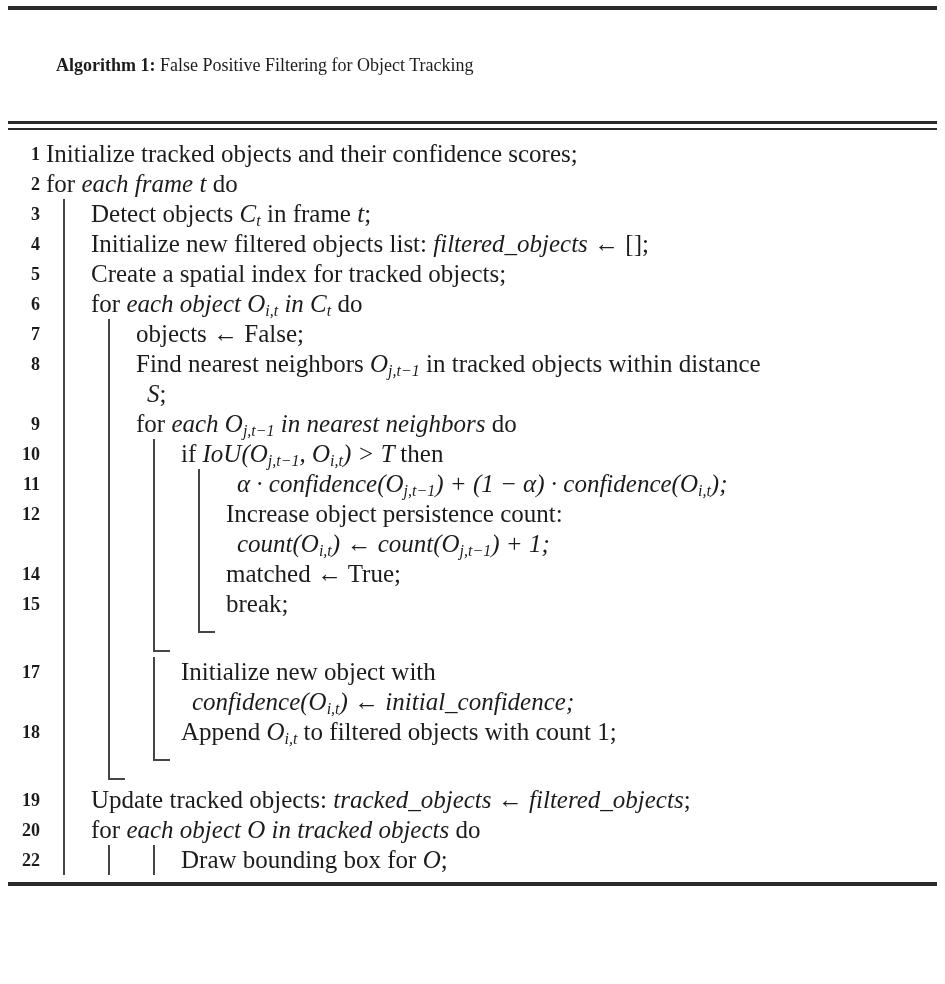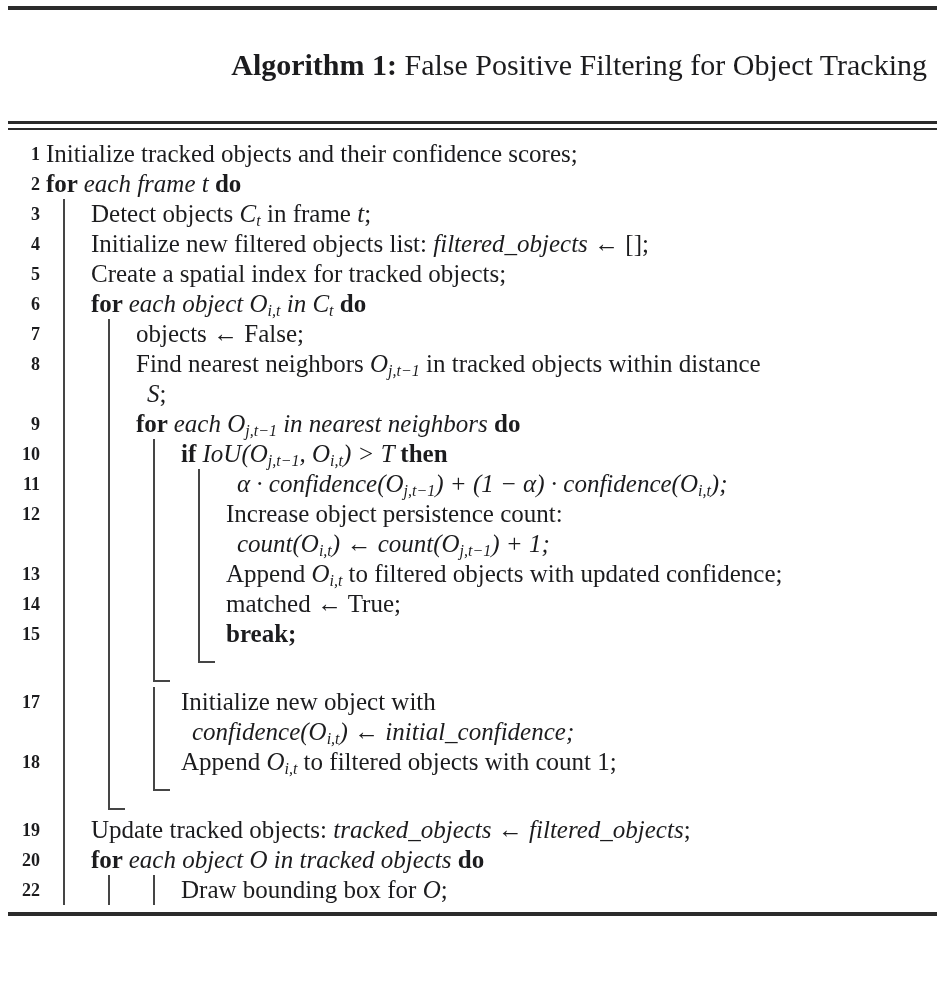--- a/index.html
+++ b/index.html
@@ -8,25 +8,24 @@
     font-family:"Liberation Serif","DejaVu Serif",serif;
     color:#1c1c1e;
     -webkit-font-smoothing:antialiased;
   }
   .alg{
     margin:6px 8px 6px 8px;
     border-top:4px solid #2b2b2b;
     border-bottom:4px solid #2b2b2b;
   }
   .alg-title{
-    font-size:30px;
+    font-size:18px;
     line-height:32px;
     padding:7px 10px 8px 30px;
     white-space:pre;
-    text-align:right;
   }
   .alg-title .kw{font-weight:bold;}
   .alg-sep{
     height:4px;
     border-top:3px solid #2b2b2b;
     border-bottom:2px solid #2b2b2b;
   }
   .alg-body{
     position:relative;
     padding:9px 4px 2px 38px;
@@ -39,21 +38,21 @@
   .num{
     position:absolute;
     left:0;
     width:32px;
     text-align:right;
     font-weight:bold;
     font-size:18px;
     line-height:30px;
     color:#1c1c1e;
   }
-  .kw{font-weight:bold;}
+  .kw{font-weight:normal;}
   .it{font-style:italic;text-align:right;}
   sub{
     font-size:64%;
     line-height:0;
     vertical-align:-0.24em;
   }
   .blk{
     margin-left:17px;
     border-left:2.5px solid #454545;
     padding-left:26px;
@@ -84,21 +83,20 @@
         <div class="alg-line"><span class="num">6</span><div class="row"><span class="kw">for </span><span class="it">each object O</span><sub class="it">i,t</sub><span class="it"> in C</span><sub class="it">t</sub><span class="kw"> do</span></div></div>
         <div class="blk">
           <div class="alg-line"><span class="num">7</span><div class="row"><span>objects ← False;</span></div></div>
           <div class="alg-line"><span class="num">8</span><div class="row"><span>Find nearest neighbors </span><span class="it">O</span><sub class="it">j,t−1</sub><span> in tracked objects within distance</span></div><div class="row cont"><span class="it">S</span><span>;</span></div></div>
           <div class="alg-line"><span class="num">9</span><div class="row"><span class="kw">for </span><span class="it">each O</span><sub class="it">j,t−1</sub><span class="it"> in nearest neighbors </span><span class="kw">do</span></div></div>
           <div class="blk">
             <div class="alg-line"><span class="num">10</span><div class="row"><span class="kw">if </span><span class="it">IoU(O</span><sub class="it">j,t−1</sub><span class="it">, O</span><sub class="it">i,t</sub><span class="it">) &gt; T </span><span class="kw">then</span></div></div>
             <div class="blk">
               <div class="alg-line"><span class="num">11</span><div class="row cont"><span class="it">α · confidence(O</span><sub class="it">j,t−1</sub><span class="it">) + (1 − α) · confidence(O</span><sub class="it">i,t</sub><span class="it">);</span></div></div>
               <div class="alg-line"><span class="num">12</span><div class="row"><span>Increase object persistence count:</span></div><div class="row cont"><span class="it">count(O</span><sub class="it">i,t</sub><span class="it">) ← count(O</span><sub class="it">j,t−1</sub><span class="it">) + 1;</span></div></div>
-              <div class="alg-line"><span class="num">13</span><div class="row"><span>Append </span><span class="it">O</span><sub class="it">i,t</sub><span> to filtered objects with updated confidence;</span></div></div>
               <div class="alg-line"><span class="num">14</span><div class="row"><span>matched ← True;</span></div></div>
               <div class="alg-line"><span class="num">15</span><div class="row"><span class="kw">break;</span></div></div>
               <div class="foot"></div>
             </div>
             <div class="foot"></div>
           </div>
           <div class="blk">
             <div class="alg-line"><span class="num">17</span><div class="row"><span>Initialize new object with</span></div><div class="row cont"><span class="it">confidence(O</span><sub class="it">i,t</sub><span class="it">) ← initial_confidence;</span></div></div>
             <div class="alg-line"><span class="num">18</span><div class="row"><span>Append </span><span class="it">O</span><sub class="it">i,t</sub><span> to filtered objects with count 1;</span></div></div>
             <div class="foot"></div>

